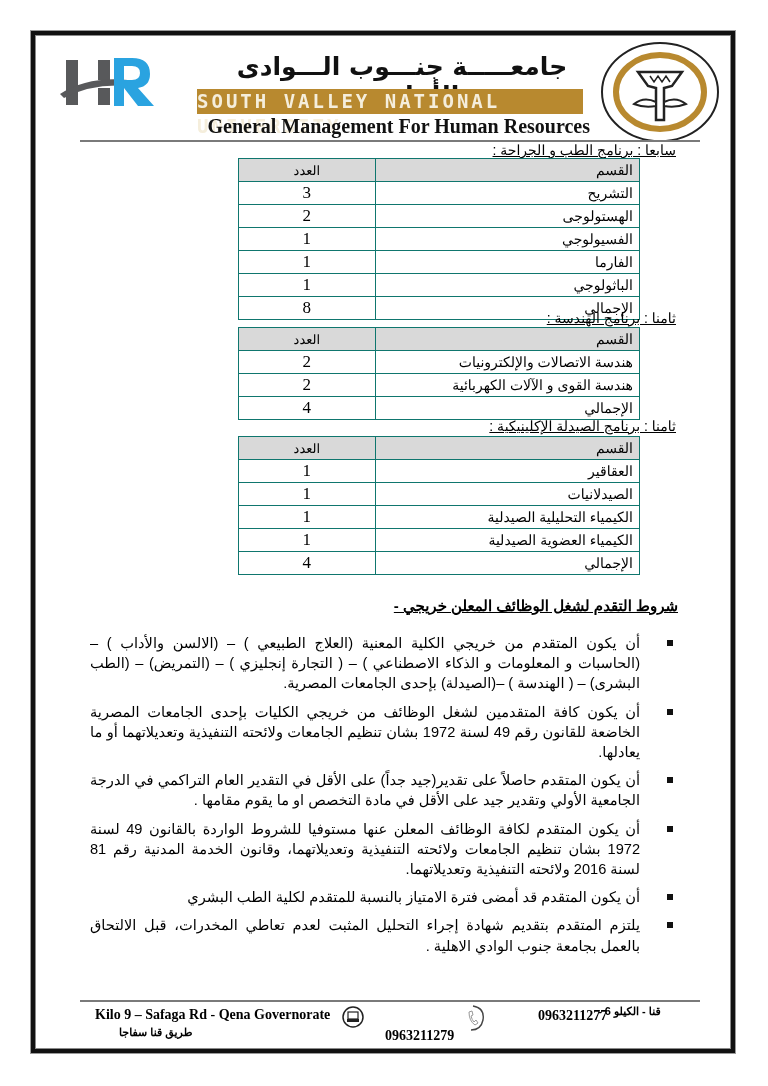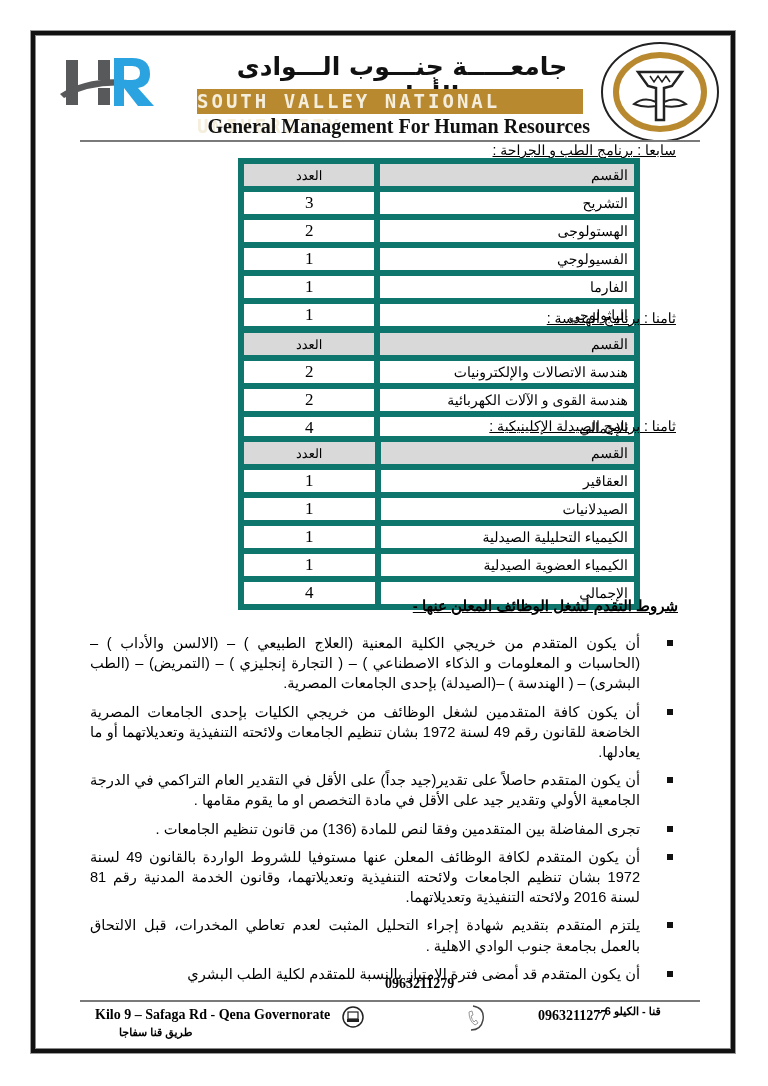--- a/index.html
+++ b/index.html
@@ -8,36 +8,36 @@
   
   .hr-logo { position:absolute; left:58px; top:50px; width:100px; height:65px; }
   .ar-title { position:absolute; left:222px; top:52px; width:360px; text-align:center; direction:rtl; font-family:"DejaVu Sans", sans-serif; font-weight:bold; font-size:25px; letter-spacing:1px; color:#111; }
   .en-band { position:absolute; left:197px; top:89px; width:386px; height:25px; background:#b8892f; color:#f5eedc; font-family:"DejaVu Sans Mono", monospace; font-weight:bold; font-size:19px; letter-spacing:3px; text-align:left; padding-right:8px; box-sizing:border-box; line-height:25px; }
   .hr-subtitle { position:absolute; left:180px; top:115px; width:410px; text-align:right; font-family:"Liberation Serif", serif; font-weight:bold; font-size:20px; color:#111; white-space:nowrap; }
   .seal { position:absolute; left:598px; top:40px; width:124px; height:104px; }
   .header-rule { position:absolute; left:80px; top:140px; width:620px; height:2px; background:#7a7a7a; }
   
   .section-title { position:absolute; right:92px; direction:rtl; font-size:14px; text-decoration:underline; white-space:nowrap;margin-left:12px; }
   table.dept { position:absolute; left:238px; width:402px; border-collapse:collapse; direction:rtl; font-size:14px; }
-  table.dept td, table.dept th { border:6px solid #0f766e; height:22px; padding:0 6px; font-weight:normal; }
+  table.dept td, table.dept th { border:1px solid #0f766e; height:22px; padding:0 6px; font-weight:normal; }
   table.dept th { background:#d9d9d9; }
   table.dept .c-name { width:252px; text-align:right; }
   table.dept .c-count { width:124px; text-align:center; font-family:"Liberation Serif", serif; font-size:17px; }
   table.dept th.c-count { font-family:"Liberation Sans", sans-serif; font-size:13px; }
   
   .cond-title { position:absolute; right:90px; top:597px; direction:rtl; font-weight:bold; font-size:15px; text-decoration:underline; }
   ul.cond { position:absolute; left:82px; top:625px; width:612px; margin:0; padding:0 46px 0 0; box-sizing:border-box; direction:rtl; list-style:none; font-size:14.6px; line-height:20.2px; }
   ul.cond li { position:relative; text-align:justify; text-align-last:right; margin:8px; }
   ul.cond li .bullet { position:absolute; right:-33px; top:7px; width:6px; height:6px; background:#111; }
   
   .footer-rule { position:absolute; left:80px; top:1000px; width:620px; height:2px; background:#7a7a7a; }
   .f-addr-en { position:absolute; left:95px; top:1007px; font-family:"Liberation Serif", serif; font-weight:bold; font-size:14px; white-space:nowrap; }
   .f-addr-ar { position:absolute; left:95px; top:1026px; direction:rtl; font-weight:bold; font-size:11px; white-space:nowrap;padding-left:24px; }
   .f-icon-fax { position:absolute; left:342px; top:1006px; width:22px; height:22px; }
-  .f-phone1 { position:absolute; left:385px; top:976px; font-family:"Liberation Serif", serif; font-weight:bold; font-size:14px; }
+  .f-phone1 { position:absolute; left:385px; top:1028px; font-family:"Liberation Serif", serif; font-weight:bold; font-size:14px; }
   .f-icon-phone { position:absolute; left:463px; top:1004px; width:22px; height:28px; }
   .f-phone2 { position:absolute; left:538px; top:1008px; font-family:"Liberation Serif", serif; font-weight:bold; font-size:14px;text-align:center; }
   .f-addr-ar2 { position:absolute; left:598px; top:1005px; direction:rtl; font-weight:bold; font-size:11px; white-space:nowrap; }
 </style>
 </head>
 <body>
 
 <div class="page-border"></div>
 
 <svg class="hr-logo" viewBox="0 0 100 65">
@@ -142,29 +142,29 @@
         <td class="c-name">الكيمياء العضوية الصيدلية</td>
         <td class="c-count">1</td>
       </tr>
   <tr>
         <td class="c-name">الإجمالي</td>
         <td class="c-count">4</td>
       </tr>
 </tbody>
   </table>
 
-<div class="cond-title">شروط التقدم لشغل الوظائف المعلن عنها -</div>
+<div class="cond-title">شروط التقدم لشغل الوظائف المعلن خريجي -</div>
 <ul class="cond">
   <li><span class="bullet"></span><span>أن يكون المتقدم من خريجي الكلية المعنية (العلاج الطبيعي ) – (الالسن والأداب ) – (الحاسبات و المعلومات و الذكاء الاصطناعي ) – ( التجارة إنجليزي ) – (التمريض) – (الطب البشرى) – ( الهندسة ) –(الصيدلة) بإحدى الجامعات المصرية.</span></li>
   <li><span class="bullet"></span><span>أن يكون كافة المتقدمين لشغل الوظائف من خريجي الكليات بإحدى الجامعات المصرية الخاضعة للقانون رقم 49 لسنة 1972 بشان تنظيم الجامعات ولائحته التنفيذية وتعديلاتهما أو ما يعادلها.</span></li>
   <li><span class="bullet"></span><span>أن يكون المتقدم حاصلاً على تقدير(جيد جداً) على الأقل في التقدير العام التراكمي في الدرجة الجامعية الأولي وتقدير جيد على الأقل في مادة التخصص او ما يقوم مقامها .</span></li>
-  <li><span class="bullet"></span><span>تجرى المفاضلة بين المتقدمين وفقا لنص للمادة (136) من قانون تنظيم الجامعات .</span></li>
+  <li><span class="bullet"></span></li>
   <li><span class="bullet"></span><span>أن يكون المتقدم لكافة الوظائف المعلن عنها مستوفيا للشروط الواردة بالقانون 49 لسنة 1972 بشان تنظيم الجامعات ولائحته التنفيذية وتعديلاتهما، وقانون الخدمة المدنية رقم 81 لسنة 2016 ولائحته التنفيذية وتعديلاتهما.</span></li>
+  <li><span class="bullet"></span><span>أن يكون المتقدم قد أمضى فترة الامتياز بالنسبة للمتقدم لكلية الطب البشري</span></li>
   <li><span class="bullet"></span><span>يلتزم المتقدم بتقديم شهادة إجراء التحليل المثبت لعدم تعاطي المخدرات، قبل الالتحاق بالعمل بجامعة جنوب الوادي الاهلية .</span></li>
-  <li><span class="bullet"></span><span>أن يكون المتقدم قد أمضى فترة الامتياز بالنسبة للمتقدم لكلية الطب البشري</span></li>
 </ul>
 
 <div class="footer-rule"></div>
 <div class="f-addr-en">Kilo 9 – Safaga Rd - Qena Governorate</div>
 <div class="f-addr-ar">طريق قنا سفاجا</div>
 <svg class="f-icon-fax" viewBox="0 0 22 22">
   <circle cx="11" cy="11" r="10" fill="none" stroke="#222" stroke-width="1.5"></circle>
   <rect x="6" y="6" width="10" height="7" fill="none" stroke="#222" stroke-width="1.2"></rect>
   <rect x="5" y="13" width="12" height="3" fill="#222"></rect>
 </svg>

